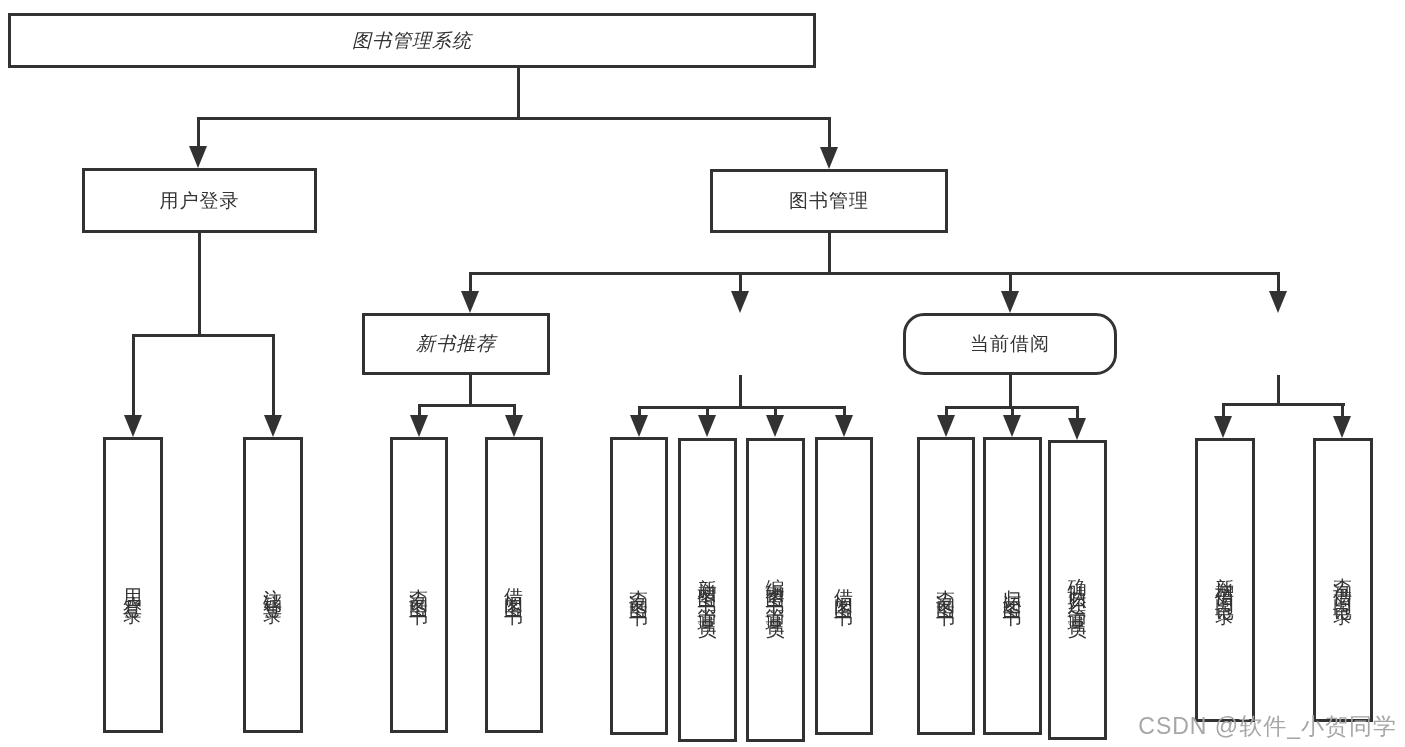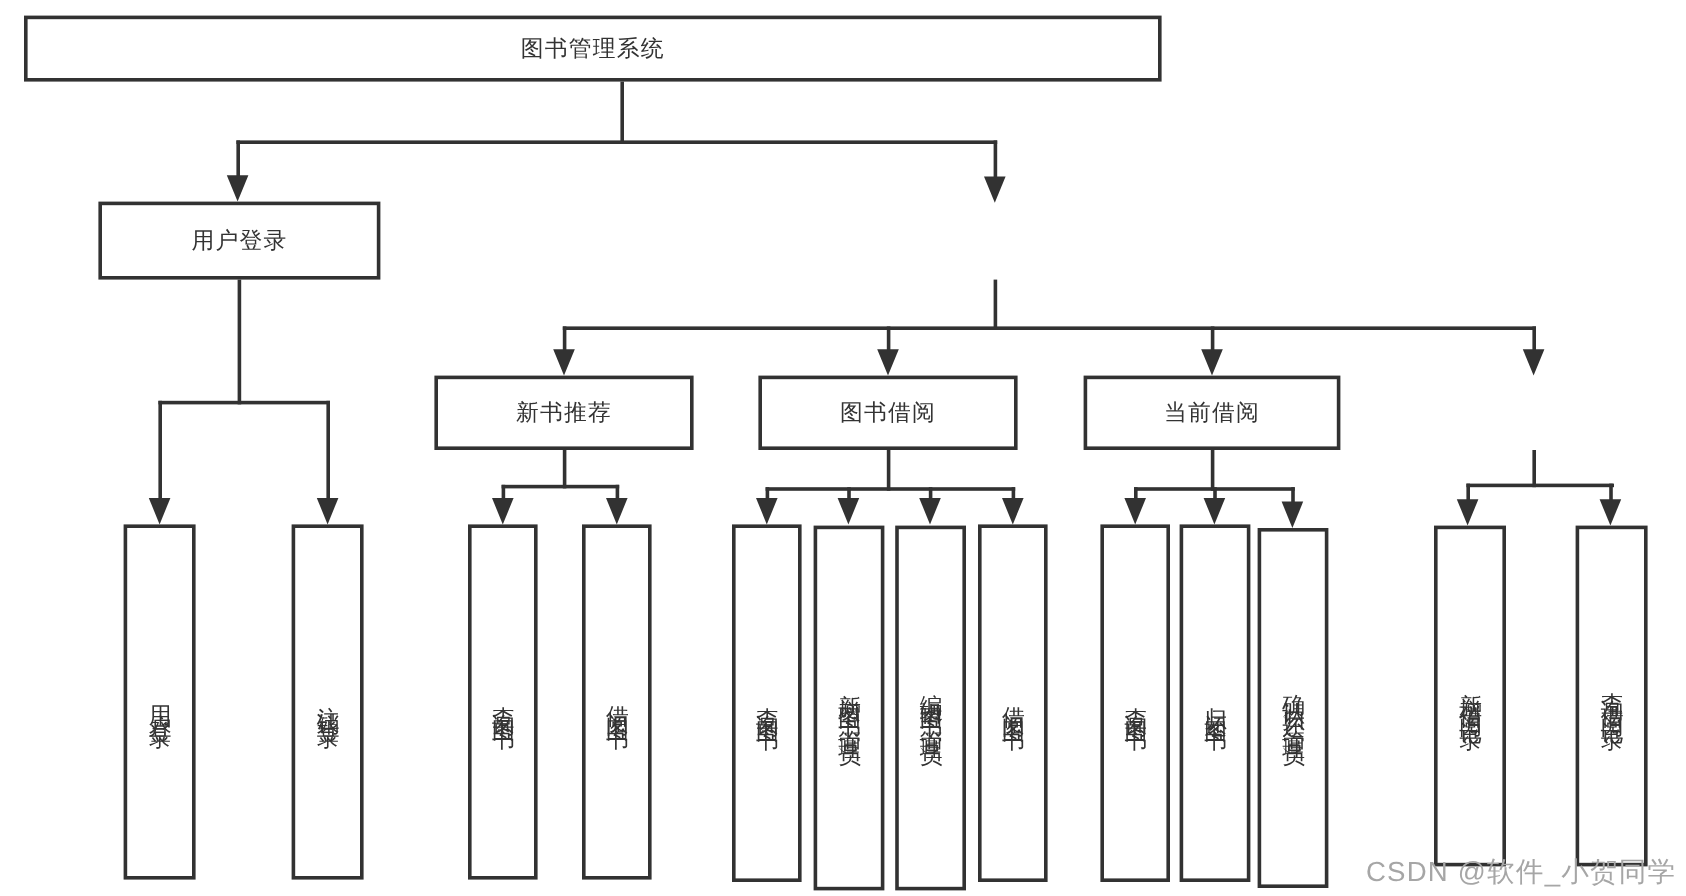--- a/index.html
+++ b/index.html
@@ -54,38 +54,38 @@
     font-size:23px;
     color:var(--wm);
     letter-spacing:1px;
   }
 </style>
 </head>
 <body>
 
 <div class="stage">
 
-  <div class="node" style="left:20px;top:13px;width:948px;height:55px;">
+  <div class="node" style="left:8px;top:13px;width:808px;height:55px;font-style:italic;">
     <span>图书管理系统</span>
   </div>
 
   <div class="node" style="left:82px;top:168px;width:235px;height:65px;">
     <span>用户登录</span>
   </div>
 
+  <div class="node" style="left:710px;top:169px;width:238px;height:64px;">
+    <span>图书管理</span>
+  </div>
 
-  <div class="node" style="left:362px;top:313px;width:216px;height:62px;">
+  <div class="node" style="left:362px;top:313px;width:188px;height:62px;font-style:italic;">
     <span>新书推荐</span>
   </div>
 
-  <div class="node" style="left:632px;top:313px;width:216px;height:62px;">
-    <span>图书借阅</span>
-  </div>
 
-  <div class="node" style="left:903px;top:313px;width:214px;height:62px;">
+  <div class="node" style="left:903px;top:313px;width:214px;height:62px;border-radius:21px;">
     <span>当前借阅</span>
   </div>
 
 
   <div class="node v" style="left:103px;top:437px;width:60px;height:296px;">
     <span>用户登录</span>
   </div>
   <div class="node v" style="left:243px;top:437px;width:60px;height:296px;">
     <span>注销登录</span>
   </div>

